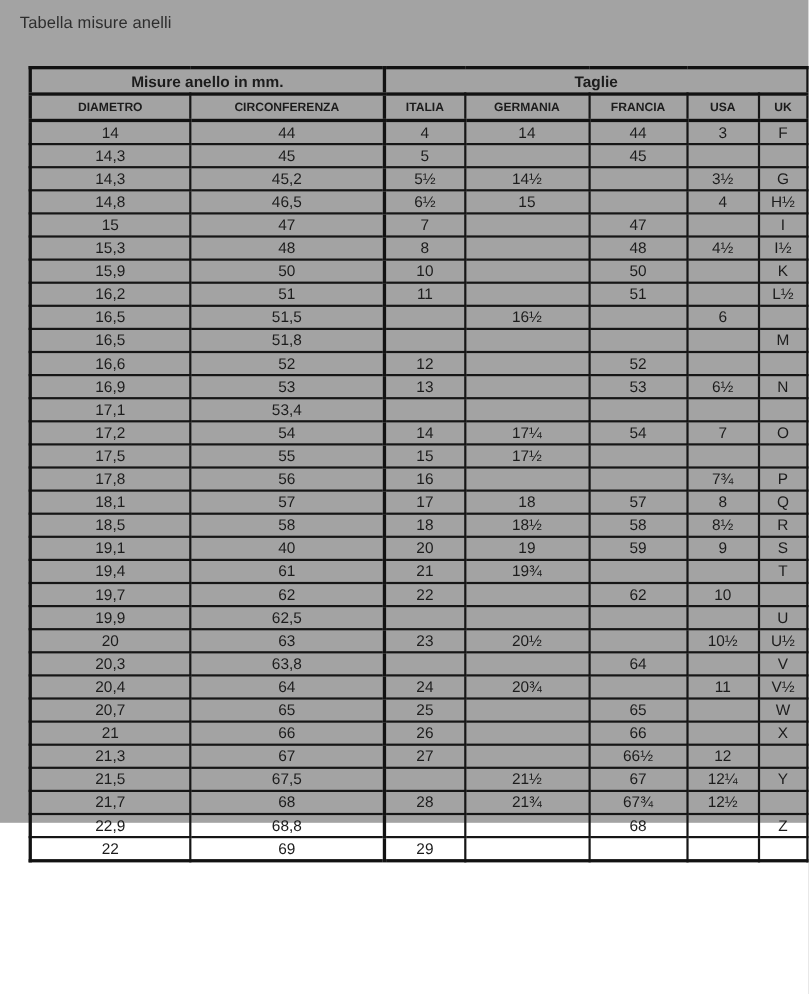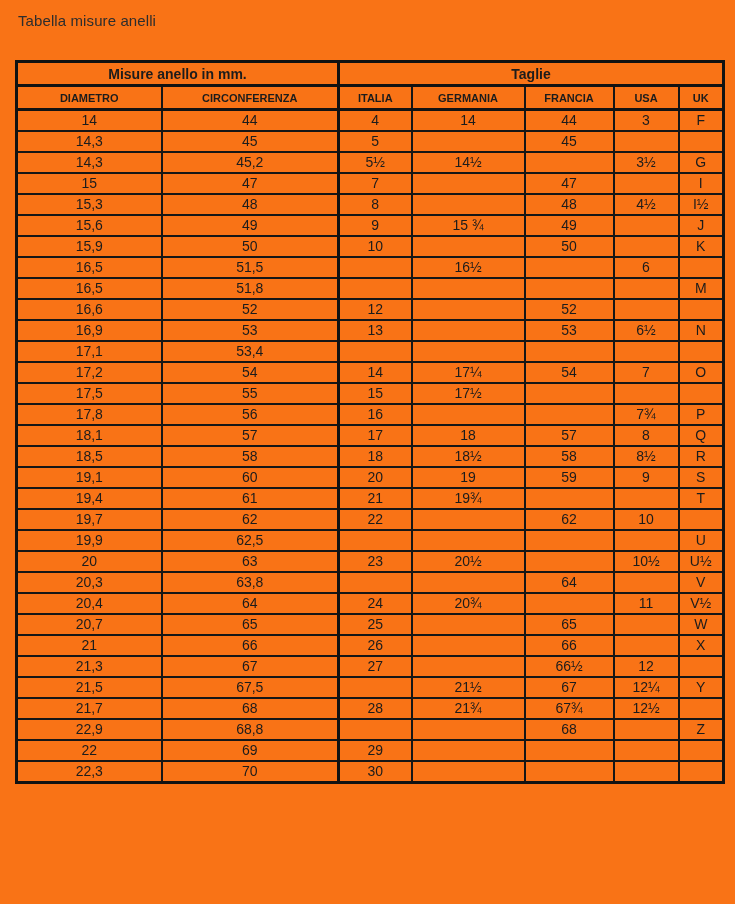--- a/index.html
+++ b/index.html
@@ -8,34 +8,34 @@
     background: #ffffff;
     width: 735px;
     height: 904px;
     font-family: "Liberation Sans", sans-serif;
     position: relative;
     overflow: hidden;
   }
   .page {
     position: relative;
     width: 735px;
-    height: 904px;
-    background: #f97316;
+    height: 748px;
+    background: #a3a3a3;
   }
   .page-title {
     position: absolute;
     left: 18px;
     top: 12px;
     font-size: 15px;
     color: #2d2d2d;
     letter-spacing: 0.1px;
   }
   table.ring-table {
     position: absolute;
-    left: 15px;
+    left: 26px;
     top: 60px;
     width: 707px;
     border-collapse: collapse;
     table-layout: fixed;
     border: 3px solid #121212;
   }
   table.ring-table th,
   table.ring-table td {
     border: 2px solid #161616;
     padding: 0;
@@ -121,54 +121,63 @@
         <tr>
           <td>14,3</td>
           <td>45,2</td>
           <td class="group-sep">5½</td>
           <td>14½</td>
           <td></td>
           <td>3½</td>
           <td>G</td>
         </tr>
         <tr>
+          <td>14,8</td>
+          <td>46,5</td>
+          <td class="group-sep">6½</td>
+          <td>15</td>
+          <td></td>
+          <td>4</td>
+          <td>H½</td>
+        </tr>
+        <tr>
           <td>15</td>
           <td>47</td>
           <td class="group-sep">7</td>
           <td></td>
           <td>47</td>
           <td></td>
           <td>I</td>
         </tr>
         <tr>
           <td>15,3</td>
           <td>48</td>
           <td class="group-sep">8</td>
           <td></td>
           <td>48</td>
           <td>4½</td>
           <td>I½</td>
         </tr>
         <tr>
-          <td>15,6</td>
-          <td>49</td>
-          <td class="group-sep">9</td>
-          <td>15 ¾</td>
-          <td>49</td>
-          <td></td>
-          <td>J</td>
-        </tr>
-        <tr>
           <td>15,9</td>
           <td>50</td>
           <td class="group-sep">10</td>
           <td></td>
           <td>50</td>
           <td></td>
           <td>K</td>
+        </tr>
+        <tr>
+          <td>16,2</td>
+          <td>51</td>
+          <td class="group-sep">11</td>
+          <td></td>
+          <td>51</td>
+          <td></td>
+          <td>L½</td>
         </tr>
         <tr>
           <td>16,5</td>
           <td>51,5</td>
           <td class="group-sep"></td>
           <td>16½</td>
           <td></td>
           <td>6</td>
           <td></td>
         </tr>
@@ -248,21 +257,21 @@
           <td>18,5</td>
           <td>58</td>
           <td class="group-sep">18</td>
           <td>18½</td>
           <td>58</td>
           <td>8½</td>
           <td>R</td>
         </tr>
         <tr>
           <td>19,1</td>
-          <td>60</td>
+          <td>40</td>
           <td class="group-sep">20</td>
           <td>19</td>
           <td>59</td>
           <td>9</td>
           <td>S</td>
         </tr>
         <tr>
           <td>19,4</td>
           <td>61</td>
           <td class="group-sep">21</td>
@@ -372,25 +381,16 @@
         </tr>
         <tr>
           <td>22</td>
           <td>69</td>
           <td class="group-sep">29</td>
           <td></td>
           <td></td>
           <td></td>
           <td></td>
         </tr>
-        <tr>
-          <td>22,3</td>
-          <td>70</td>
-          <td class="group-sep">30</td>
-          <td></td>
-          <td></td>
-          <td></td>
-          <td></td>
-        </tr>
       </tbody>
   </table>
 
 </div>
 
 </body></html>

